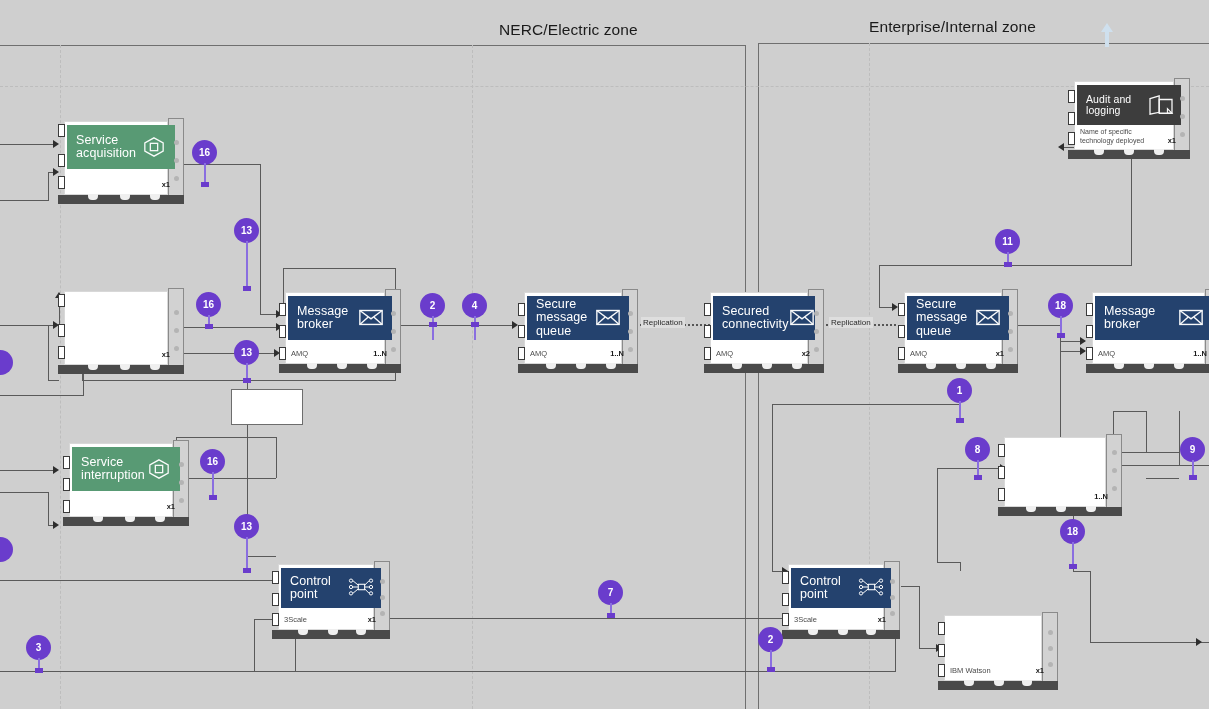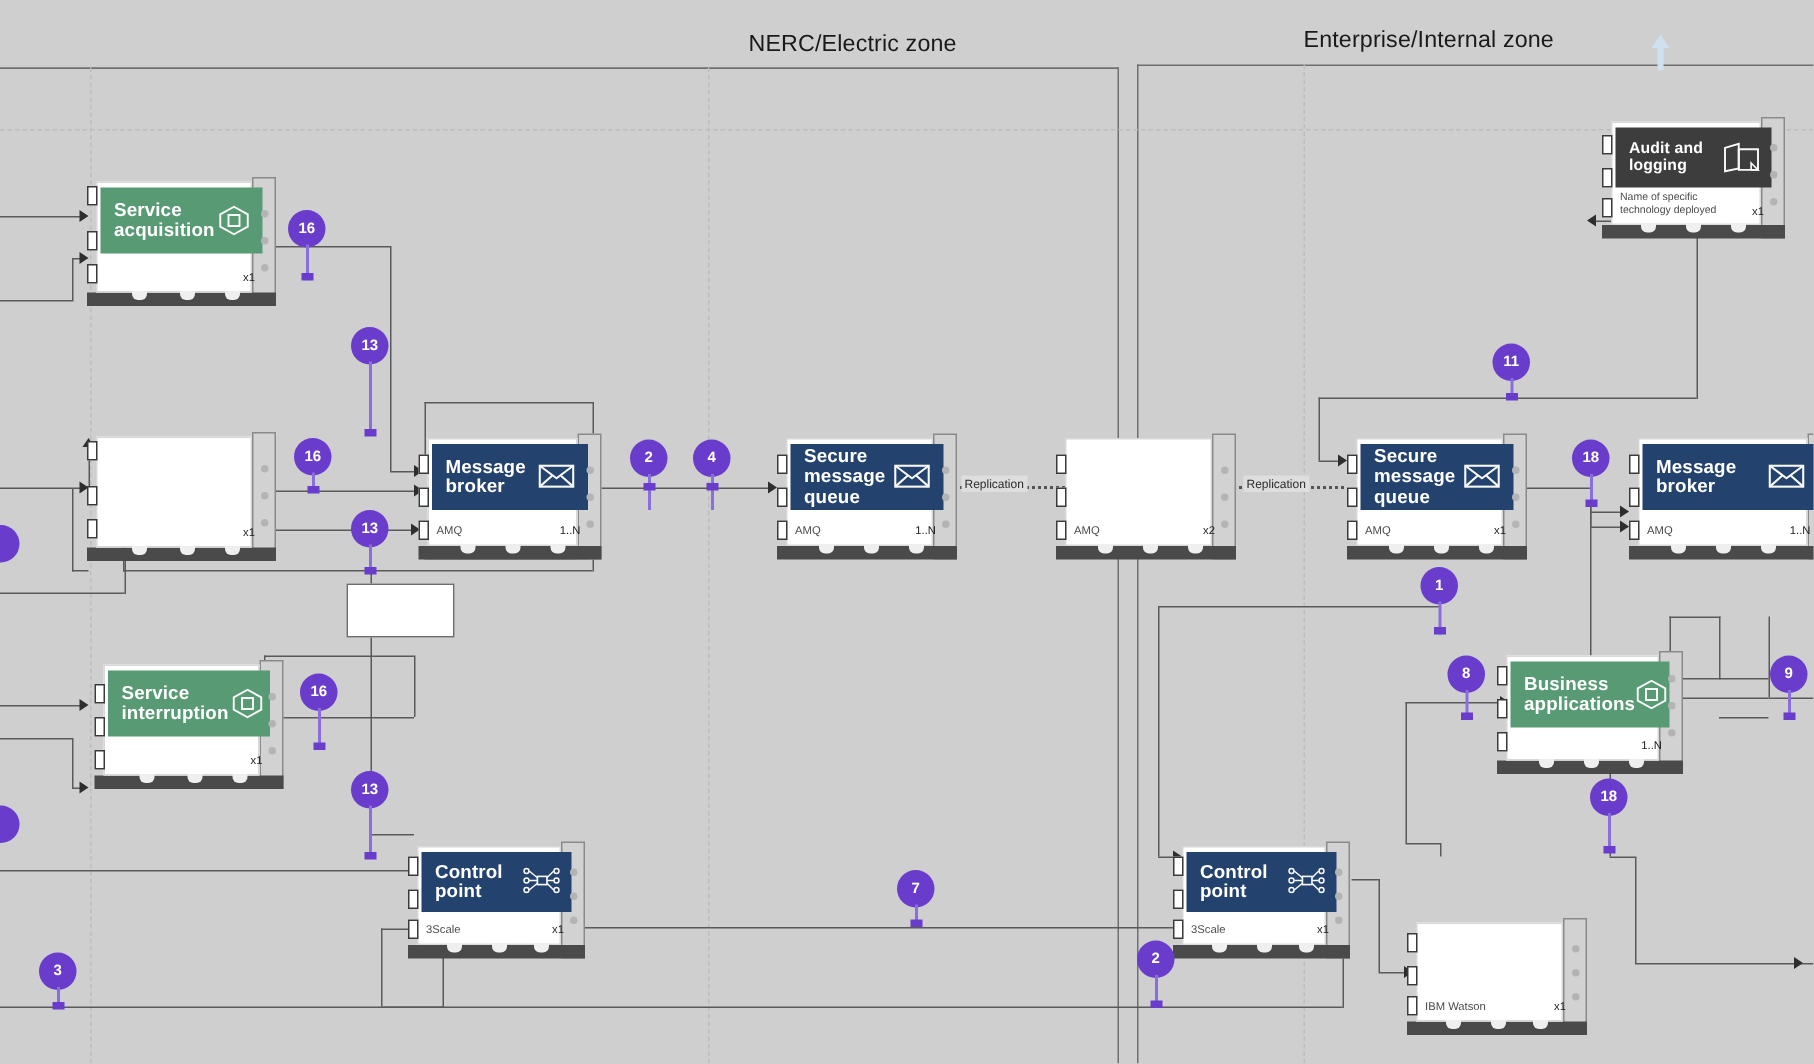--- a/index.html
+++ b/index.html
@@ -46,30 +46,30 @@
   .node .leftpins i{
     position:absolute;left:0;width:7px;height:13px;background:#ffffff;
     border:1px solid #3a3a3a;box-sizing:border-box;display:block;
   }
   .node .hdr{
     position:absolute;left:9px;right:9px;top:7px;height:44px;
     display:flex;align-items:center;justify-content:space-between;
     padding:0 8px 0 9px;box-sizing:border-box;z-index:5;
   }
   .node .hdr .t{
-    color:#fff;font-size:12.5px;line-height:13.5px;font-weight:700;
+    color:#fff;font-size:12.5px;line-height:13.5px;font-weight:400;
     letter-spacing:.1px;max-width:72px;
   }
   .node .hdr .ic{width:26px;height:22px;flex:0 0 auto;opacity:.97;}
   .node .foot{
     position:absolute;left:12px;right:14px;bottom:15px;height:12px;
     display:flex;align-items:flex-end;justify-content:space-between;z-index:5;
   }
   .node .foot .tech{font-size:7.5px;color:#4b4b4b;line-height:9px;max-width:90px;}
-  .node .foot .mult{font-size:7.5px;color:#1b1b1b;font-weight:normal;}
+  .node .foot .mult{font-size:7.5px;color:#1b1b1b;font-weight:bold;}
   .node .dots{position:absolute;right:0;top:0;bottom:9px;width:16px;z-index:6;}
   .node .dots b{
     position:absolute;right:5px;width:5px;height:5px;border-radius:50%;
     background:#b4b4b4;display:block;
   }
   .node .btmnubs{position:absolute;left:0;right:16px;bottom:4px;height:6px;z-index:7;}
   .node .btmnubs b{
     position:absolute;width:10px;height:6px;background:#efefef;border-radius:0 0 4px 4px;
     display:block;
   }
@@ -428,92 +428,102 @@
 
 <div class="node" style="left:704px;top:289px;width:120px;height:84px;">
   <div class="railbg"></div>
   <div class="shadowbar"></div>
   <div class="card"></div>
   <div class="leftpins">
       <i style="top:8px"></i>
       <i style="top:30px"></i>
       <i style="top:52px"></i>
     </div>
-  <div class="foot">
-    <div class="tech">AMQ</div>
-    <div class="mult">x2</div>
-  </div>
-  <div class="dots">
-      <b style="top:22px"></b>
-      <b style="top:40px"></b>
-      <b style="top:58px"></b>
-    </div>
-  <div class="btmnubs">
-      <b style="left:28px"></b>
-      <b style="left:58px"></b>
-      <b style="left:88px"></b>
-    </div>
-</div>
-
-<div class="node" style="left:898px;top:289px;width:120px;height:84px;">
-  <div class="railbg"></div>
-  <div class="shadowbar"></div>
-  <div class="card"></div>
-  <div class="leftpins">
-      <i style="top:8px"></i>
-      <i style="top:30px"></i>
-      <i style="top:52px"></i>
-    </div>
   <div class="hdr hdr-blue">
-    <div class="t">Secure message queue</div>
+    <div class="t">Secured connectivity</div>
     <div class="ic">
       <svg viewBox="0 0 28 20" width="26" height="20">
           <rect x="2" y="3" width="24" height="15" fill="none" stroke="#fff" stroke-width="1.5"></rect>
           <path d="M2 3 L14 12 L26 3" fill="none" stroke="#fff" stroke-width="1.5"></path>
           <path d="M2 18 L11 10 M26 18 L17 10" fill="none" stroke="#fff" stroke-width="1.5"></path>
         </svg>
     </div>
   </div>
   <div class="foot">
     <div class="tech">AMQ</div>
-    <div class="mult">x1</div>
+    <div class="mult">x2</div>
   </div>
   <div class="dots">
       <b style="top:22px"></b>
       <b style="top:40px"></b>
       <b style="top:58px"></b>
     </div>
   <div class="btmnubs">
       <b style="left:28px"></b>
       <b style="left:58px"></b>
       <b style="left:88px"></b>
     </div>
 </div>
 
-<div class="node" style="left:1086px;top:289px;width:135px;height:84px;">
+<div class="node" style="left:898px;top:289px;width:120px;height:84px;">
   <div class="railbg"></div>
   <div class="shadowbar"></div>
   <div class="card"></div>
   <div class="leftpins">
       <i style="top:8px"></i>
       <i style="top:30px"></i>
       <i style="top:52px"></i>
     </div>
   <div class="hdr hdr-blue">
-    <div class="t">Message broker</div>
+    <div class="t">Secure message queue</div>
     <div class="ic">
       <svg viewBox="0 0 28 20" width="26" height="20">
           <rect x="2" y="3" width="24" height="15" fill="none" stroke="#fff" stroke-width="1.5"></rect>
           <path d="M2 3 L14 12 L26 3" fill="none" stroke="#fff" stroke-width="1.5"></path>
           <path d="M2 18 L11 10 M26 18 L17 10" fill="none" stroke="#fff" stroke-width="1.5"></path>
         </svg>
     </div>
   </div>
   <div class="foot">
     <div class="tech">AMQ</div>
+    <div class="mult">x1</div>
+  </div>
+  <div class="dots">
+      <b style="top:22px"></b>
+      <b style="top:40px"></b>
+      <b style="top:58px"></b>
+    </div>
+  <div class="btmnubs">
+      <b style="left:28px"></b>
+      <b style="left:58px"></b>
+      <b style="left:88px"></b>
+    </div>
+</div>
+
+<div class="node" style="left:1086px;top:289px;width:135px;height:84px;">
+  <div class="railbg"></div>
+  <div class="shadowbar"></div>
+  <div class="card"></div>
+  <div class="leftpins">
+      <i style="top:8px"></i>
+      <i style="top:30px"></i>
+      <i style="top:52px"></i>
+    </div>
+  <div class="hdr hdr-blue">
+    <div class="t">Message broker</div>
+    <div class="ic">
+      <svg viewBox="0 0 28 20" width="26" height="20">
+          <rect x="2" y="3" width="24" height="15" fill="none" stroke="#fff" stroke-width="1.5"></rect>
+          <path d="M2 3 L14 12 L26 3" fill="none" stroke="#fff" stroke-width="1.5"></path>
+          <path d="M2 18 L11 10 M26 18 L17 10" fill="none" stroke="#fff" stroke-width="1.5"></path>
+        </svg>
+    </div>
+  </div>
+  <div class="foot">
+    <div class="tech">AMQ</div>
     <div class="mult">1..N</div>
   </div>
   <div class="dots"></div>
   <div class="btmnubs">
       <b style="left:28px"></b>
       <b style="left:58px"></b>
       <b style="left:88px"></b>
     </div>
 </div>
 
@@ -554,29 +564,20 @@
 
 <div class="node" style="left:998px;top:434px;width:124px;height:82px;">
   <div class="railbg"></div>
   <div class="shadowbar"></div>
   <div class="card"></div>
   <div class="leftpins">
       <i style="top:4px"></i>
       <i style="top:26px"></i>
       <i style="top:48px"></i>
     </div>
-  <div class="hdr hdr-green">
-    <div class="t">Business applications</div>
-    <div class="ic">
-      <svg viewBox="0 0 26 24" width="26" height="22">
-          <path d="M13 2 L23 7.5 L23 16.5 L13 22 L3 16.5 L3 7.5 Z" fill="none" stroke="#fff" stroke-width="1.4"></path>
-          <rect x="9" y="8" width="8" height="8" fill="none" stroke="#fff" stroke-width="1.4"></rect>
-        </svg>
-    </div>
-  </div>
   <div class="foot">
     <div class="tech"></div>
     <div class="mult">1..N</div>
   </div>
   <div class="dots">
       <b style="top:16px"></b>
       <b style="top:34px"></b>
       <b style="top:52px"></b>
     </div>
   <div class="btmnubs">

